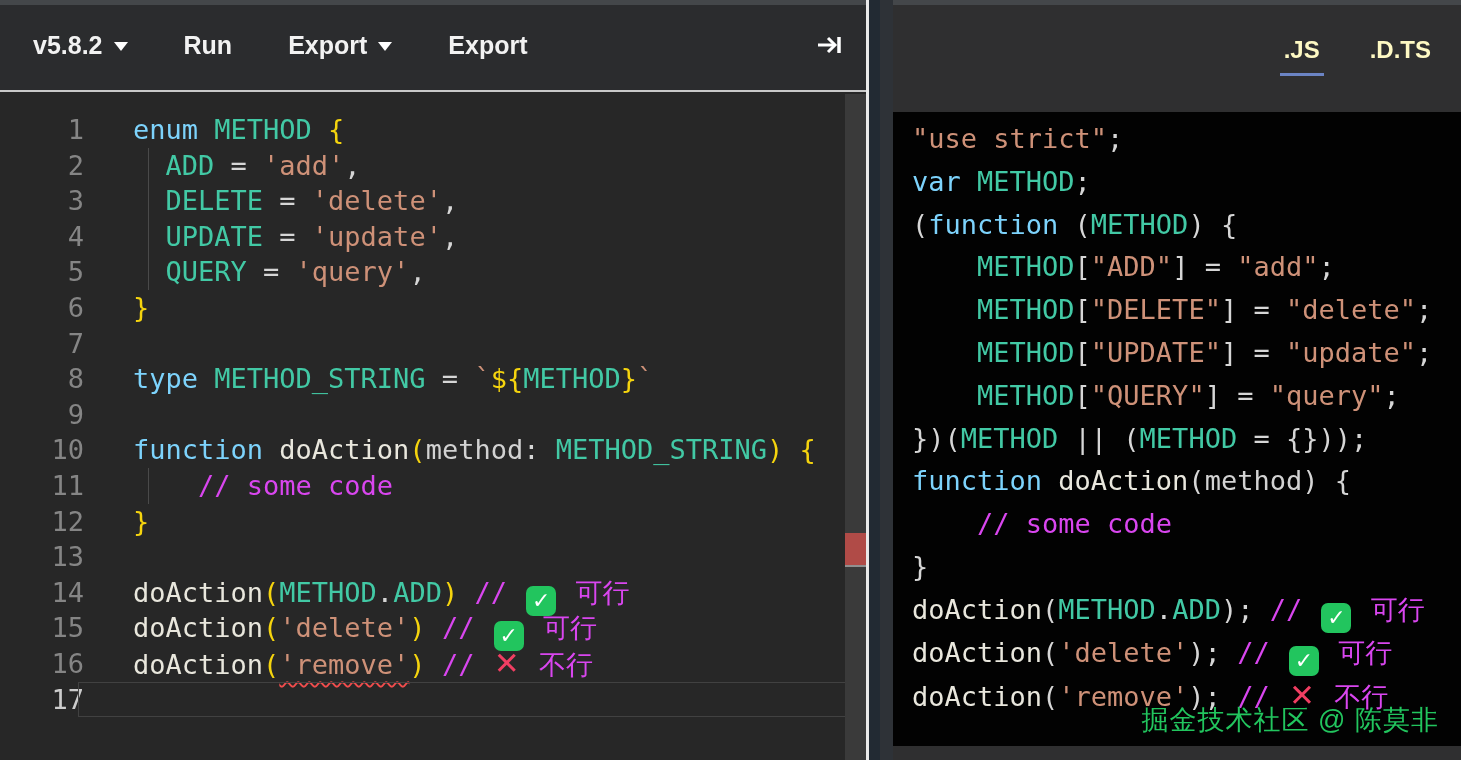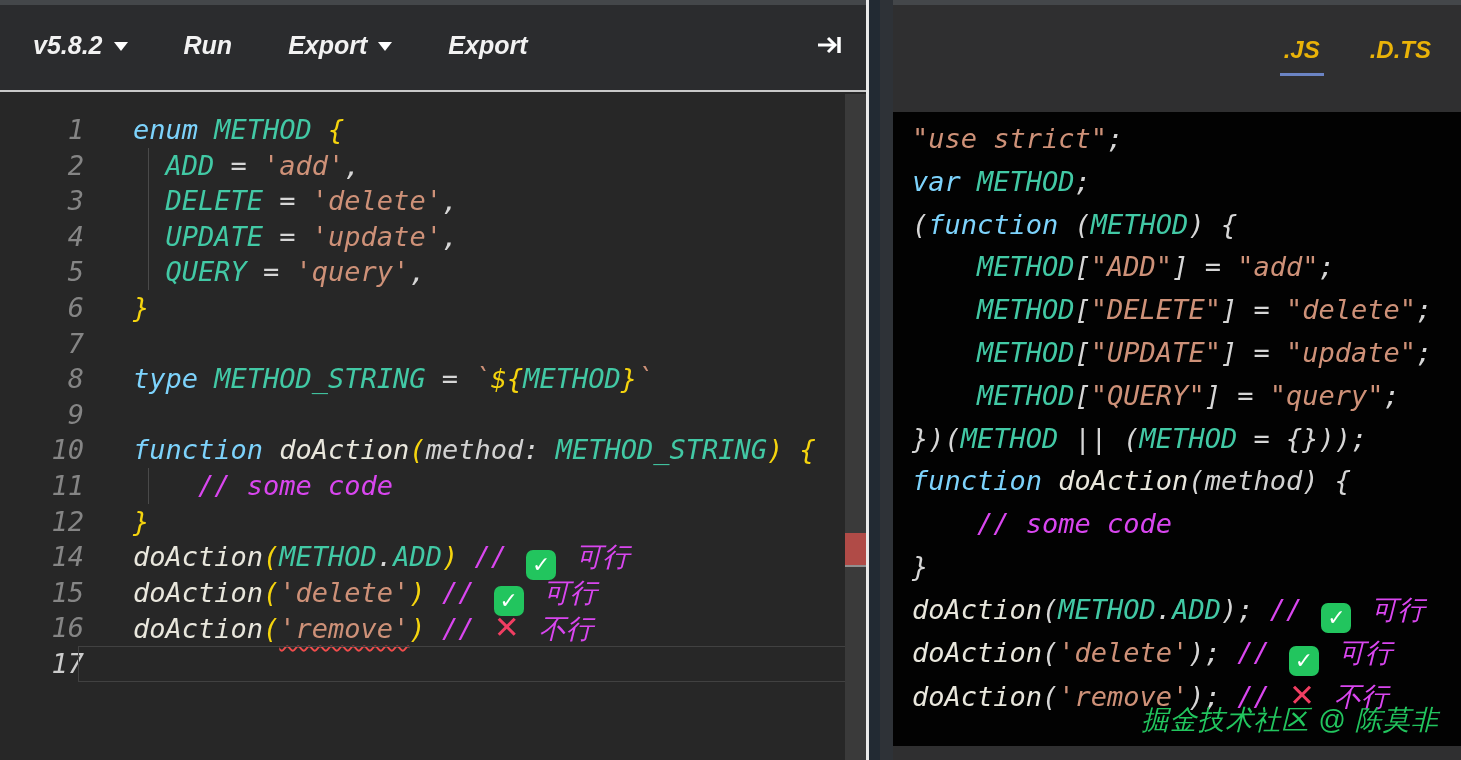--- a/index.html
+++ b/index.html
@@ -1,17 +1,17 @@
 <!DOCTYPE html>
 <html><head>
 <meta charset="utf-8">
 <style>
   html,body{margin:0;padding:0;width:1461px;height:760px;overflow:hidden;background:#2f2f30;
     font-family:"Liberation Sans",sans-serif;}
-  .app{position:relative;width:1179px;height:760px;font-style:italic;}
+  .app{position:relative;width:1179px;height:760px;}
 
   
   .top-edge{position:absolute;left:0;top:0;width:1461px;height:5px;background:#44474a;z-index:30;}
 
   
   .left-pane{position:absolute;left:0;top:0;width:866px;height:760px;background:#272727;}
   .toolbar{position:absolute;left:0;top:0;width:866px;height:92px;background:#2b2c2e;
     border-bottom:2px solid #c9c9c9;display:flex;align-items:center;box-sizing:border-box;
     padding-left:33px;color:#f2f2f2;font-weight:700;font-size:25px;}
   .tb-item{display:flex;align-items:center;cursor:pointer;}
@@ -48,21 +48,21 @@
   .err-marker{position:absolute;left:0;right:0;top:439px;height:34px;background:#b04b47;}
   .thumb-edge{position:absolute;left:0;right:0;top:471px;height:2px;background:#909090;}
 
   
   .divider{position:absolute;left:866px;top:0;width:3px;height:760px;background:#e9e9e9;z-index:40;}
   .strip1{position:absolute;left:869px;top:0;width:11px;height:760px;background:#222a33;z-index:40;}
   .strip2{position:absolute;left:880px;top:0;width:13px;height:760px;background:#2e3237;z-index:40;}
 
   
   .right-pane{position:absolute;left:893px;top:0;width:568px;height:760px;background:#2f2f30;}
-  .out-tabs{position:absolute;top:36px;right:26px;display:flex;gap:42px;color:#eab308;
+  .out-tabs{position:absolute;top:36px;right:26px;display:flex;gap:42px;color:#fef9c3;
     font-weight:700;font-size:24px;}
   .tab{cursor:pointer;padding:0 4px 9px 4px;}
   .tab.active{border-bottom:3px solid #6b84c4;}
   .out-code{position:absolute;left:0;top:112px;width:568px;height:634px;background:#020202;
     font-family:"DejaVu Sans Mono","Liberation Mono",monospace;font-size:27px;overflow:hidden;}
   .out-lines{position:absolute;left:19px;top:6px;}
   .orow{position:relative;height:42.8px;line-height:42.8px;white-space:pre;color:#d6d6d6;}
   .watermark{position:absolute;right:22px;bottom:8px;color:#22c55e;font-size:27px;font-weight:500;
     font-family:"Liberation Sans",sans-serif;letter-spacing:1px;}
 </style>
@@ -104,20 +104,21 @@
           <div class="row g"><span class="ln">3</span><span class="code"><span class="tk-pln">  </span><span class="tk-type">DELETE</span><span class="tk-pln"> = </span><span class="tk-str">'delete'</span><span class="tk-pln">,</span></span></div>
           <div class="row g"><span class="ln">4</span><span class="code"><span class="tk-pln">  </span><span class="tk-type">UPDATE</span><span class="tk-pln"> = </span><span class="tk-str">'update'</span><span class="tk-pln">,</span></span></div>
           <div class="row g"><span class="ln">5</span><span class="code"><span class="tk-pln">  </span><span class="tk-type">QUERY</span><span class="tk-pln"> = </span><span class="tk-str">'query'</span><span class="tk-pln">,</span></span></div>
           <div class="row"><span class="ln">6</span><span class="code"><span class="tk-brk">}</span></span></div>
           <div class="row"><span class="ln">7</span><span class="code"></span></div>
           <div class="row"><span class="ln">8</span><span class="code"><span class="tk-kw">type </span><span class="tk-type">METHOD_STRING</span><span class="tk-pln"> = </span><span class="tk-str">`</span><span class="tk-brk">${</span><span class="tk-type">METHOD</span><span class="tk-brk">}</span><span class="tk-str">`</span></span></div>
           <div class="row"><span class="ln">9</span><span class="code"></span></div>
           <div class="row"><span class="ln">10</span><span class="code"><span class="tk-kw">function </span><span class="tk-fn">doAction</span><span class="tk-brk">(</span><span class="tk-var">method</span><span class="tk-pln">: </span><span class="tk-type">METHOD_STRING</span><span class="tk-brk">)</span><span class="tk-pln"> </span><span class="tk-brk">{</span></span></div>
           <div class="row g"><span class="ln">11</span><span class="code"><span class="tk-pln">    </span><span class="tk-cmt">// some code</span></span></div>
           <div class="row"><span class="ln">12</span><span class="code"><span class="tk-brk">}</span></span></div>
+          <div class="row"><span class="ln">13</span><span class="code"></span></div>
           <div class="row"><span class="ln">14</span><span class="code"><span class="tk-fn">doAction</span><span class="tk-brk">(</span><span class="tk-type">METHOD</span><span class="tk-pln">.</span><span class="tk-type">ADD</span><span class="tk-brk">)</span><span class="tk-cmt"> // </span><span class="ic-check">✓</span><span class="tk-cmt"> 可行</span></span></div>
           <div class="row"><span class="ln">15</span><span class="code"><span class="tk-fn">doAction</span><span class="tk-brk">(</span><span class="tk-str">'delete'</span><span class="tk-brk">)</span><span class="tk-cmt"> // </span><span class="ic-check">✓</span><span class="tk-cmt"> 可行</span></span></div>
           <div class="row"><span class="ln">16</span><span class="code"><span class="tk-fn">doAction</span><span class="tk-brk">(</span><span class="tk-err">'remove'</span><span class="tk-brk">)</span><span class="tk-cmt"> // </span><span class="ic-cross">✕</span><span class="tk-cmt"> 不行</span></span></div>
           <div class="row current"><span class="ln">17</span><span class="code"></span></div>
         </div>
       <div class="vscroll">
         <div class="err-marker"></div>
         <div class="thumb-edge"></div>
       </div>
     </div>

